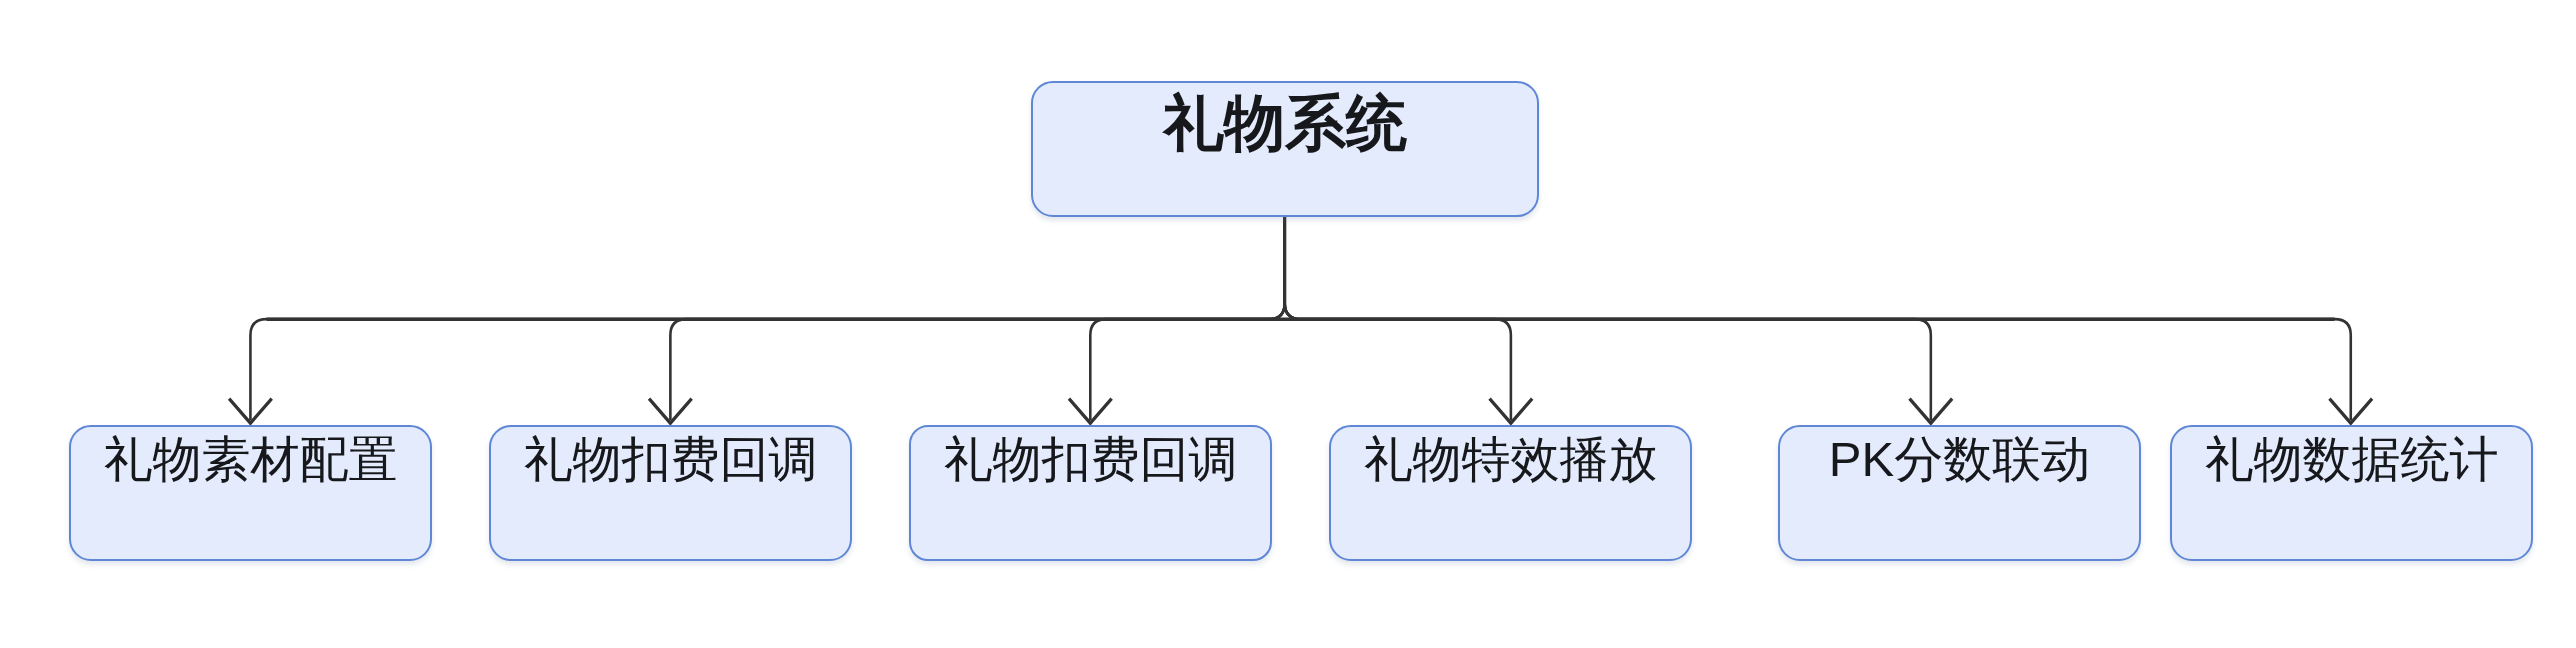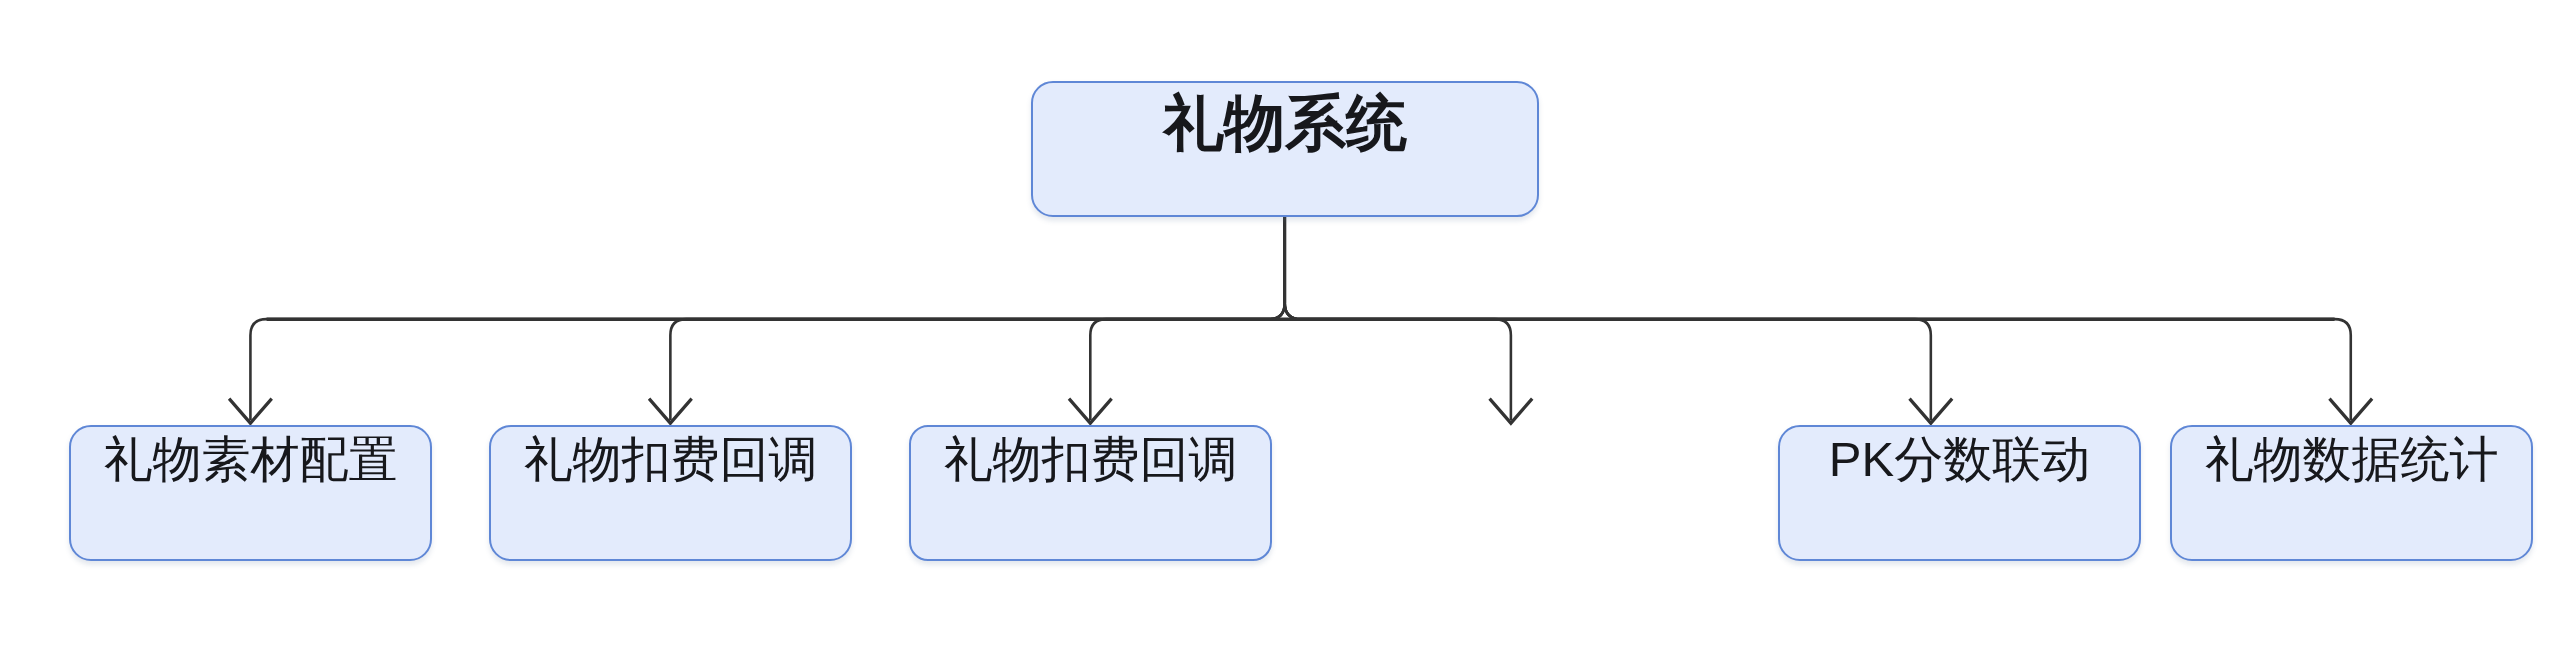--- a/index.html
+++ b/index.html
@@ -103,20 +103,23 @@
 
   <div class="node node-child node-child-1">
     <span>礼物素材配置</span>
   </div>
   <div class="node node-child node-child-2">
     <span>礼物扣费回调</span>
   </div>
   <div class="node node-child node-child-3">
     <span>礼物扣费回调</span>
   </div>
+  <div class="node node-child node-child-4">
+    <span>礼物特效播放</span>
+  </div>
   <div class="node node-child node-child-5">
     <span>PK分数联动</span>
   </div>
   <div class="node node-child node-child-6">
     <span>礼物数据统计</span>
   </div>
 
 </div>
 
 

